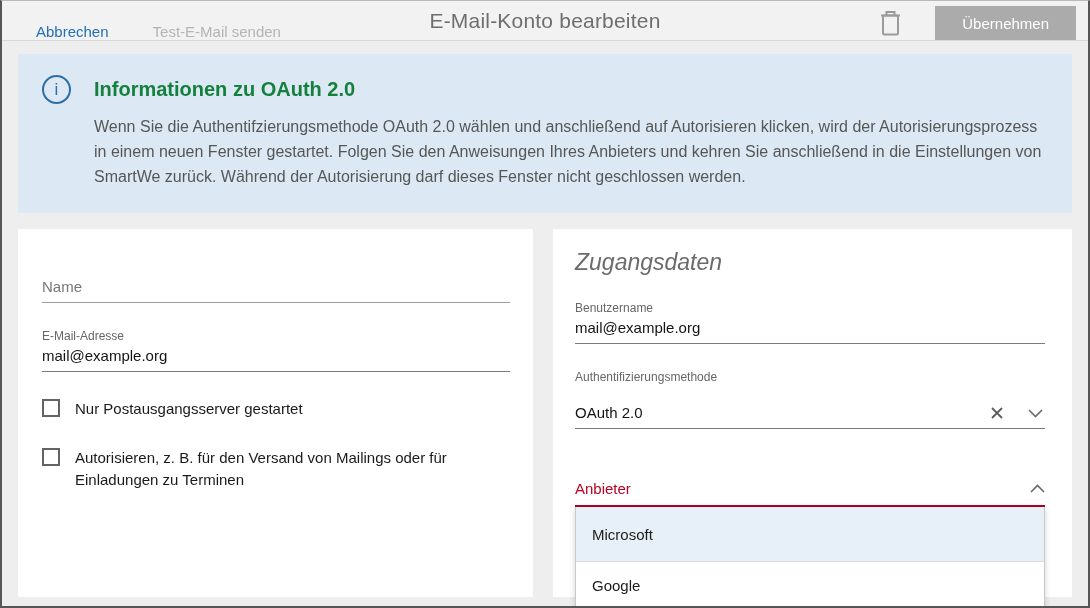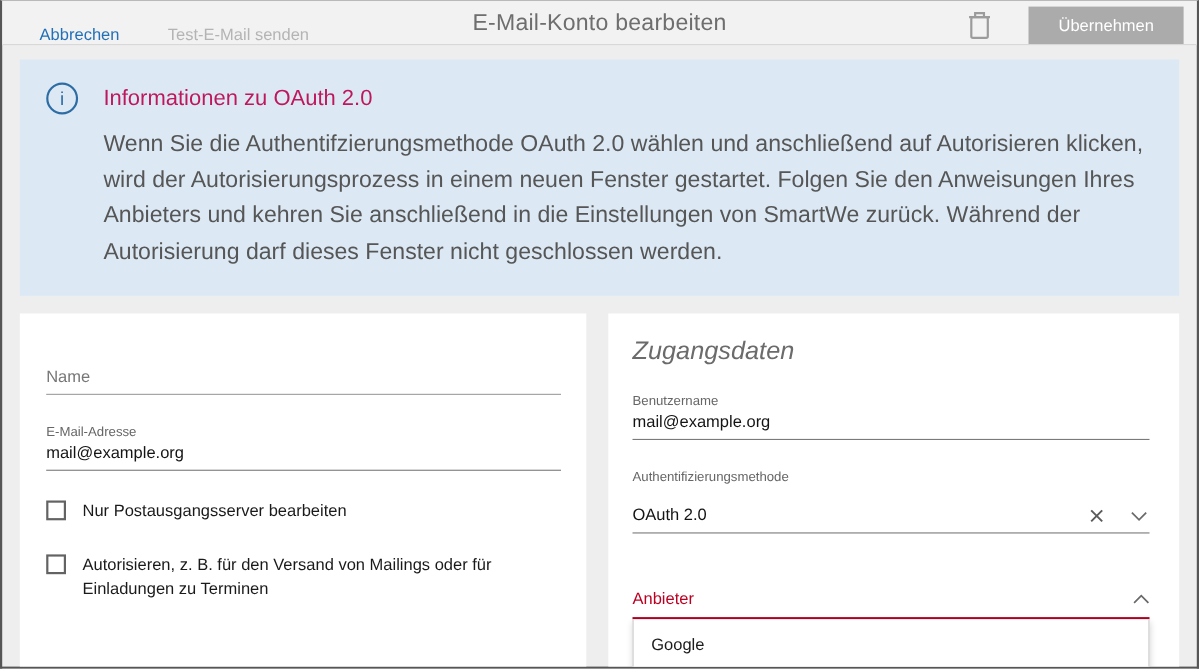--- a/index.html
+++ b/index.html
@@ -48,24 +48,24 @@
     background: #dce9f5;
     padding: 21px 24px 24px;
   }
   .infobox-head { display: flex; align-items: center; gap: 23px; }
   .info-icon {
     width: 29px; height: 29px; border-radius: 50%;
     border: 2px solid #2e6da4; color: #2e6da4;
     display: flex; align-items: center; justify-content: center;
     font-size: 17px; flex: none;
   }
-  .infobox-title { font-size: 20px; font-weight: 400; color: #be185d; }
+  .infobox-title { font-size: 20px; font-weight: 700; color: #15803d; }
   .infobox-body {
     margin: 11px 0 0 52px;
-    font-size: 21px; line-height: 1.55; color: #565656;
+    font-size: 16px; line-height: 1.55; color: #565656;
     max-width: 952px;
   }
 
   
   .main { display: flex; gap: 20px; margin: 16px 16px 0; height: 368px; }
   .panel { background: #fff; }
   .panel-left  { width: 517px; padding: 44px 23px 0 24px; }
   .panel-right { width: 521px; padding: 20px 27px 0 22px; display: flex; flex-direction: column; }
 
   .field { margin-bottom: 26px; }
@@ -154,21 +154,21 @@
     <div class="panel panel-left">
       <div class="field">
         <input class="text-input name-input" type="text" placeholder="Name" style="">
       </div>
       <div class="field">
         <label class="field-label">E-Mail-Adresse</label>
         <input class="text-input" type="text" value="mail@example.org" style="">
       </div>
       <div class="checkbox-row">
         <span class="checkbox-box"></span>
-        <span class="checkbox-label">Nur Postausgangsserver bearbeiten</span>
+        <span class="checkbox-label">Nur Postausgangsserver gestartet</span>
       </div>
       <div class="checkbox-row">
         <span class="checkbox-box"></span>
         <span class="checkbox-label wrap">Autorisieren, z. B. für den Versand von Mailings oder für Einladungen zu Terminen</span>
       </div>
     </div>
 
     <div class="panel panel-right">
       <div class="panel-title">Zugangsdaten</div>
 
@@ -197,19 +197,19 @@
       <div class="provider-row">
         <span class="provider-label">Anbieter</span>
         <span class="icon-btn">
           <svg width="15" height="9" viewBox="0 0 15 9" stroke="#6a6a6a" stroke-width="1.6" fill="none">
             <path d="M1 8 L7.5 1.5 L14 8"></path>
           </svg>
         </span>
       </div>
 
       <div class="dropdown">
+        <div class="option option-selected">Microsoft</div>
         <div class="option option-plain">Google</div>
-        <div class="option option-selected">Microsoft</div>
       </div>
     </div>
 
   </div>
 </div>
 
 </body></html>

